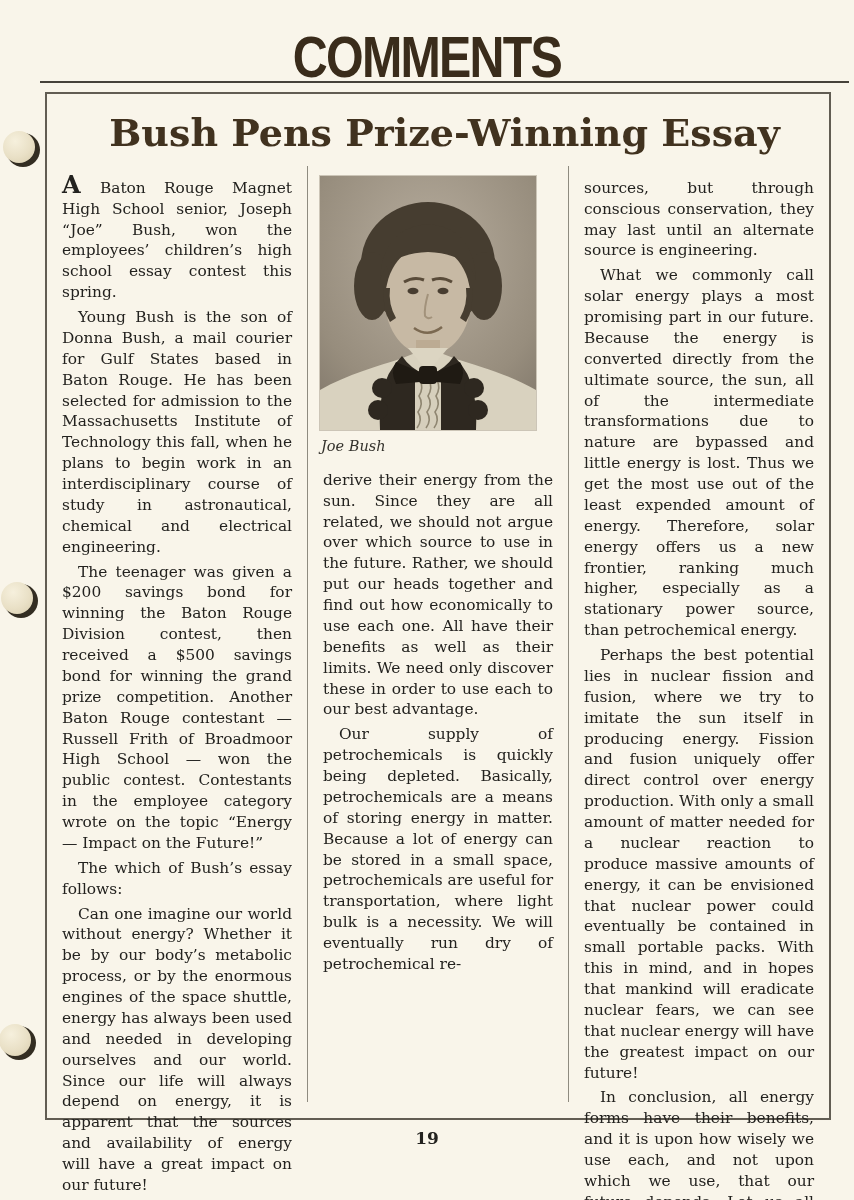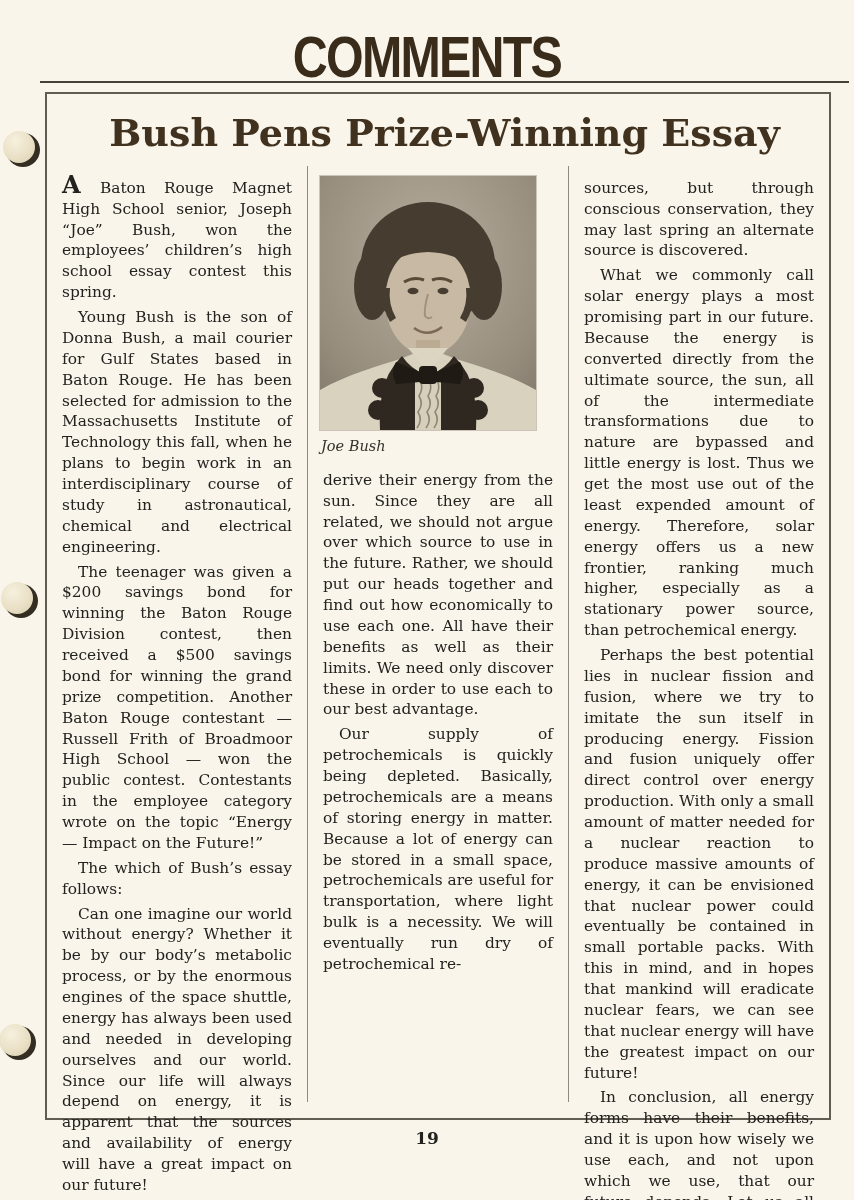--- a/index.html
+++ b/index.html
@@ -200,21 +200,21 @@
               <rect x="99" y="190" width="18" height="18" rx="4" fill="#1f1a13"></rect>
             </svg>
           </div>
           <figcaption>Joe Bush</figcaption>
         </figure>
         <p>derive their energy from the sun. Since they are all related, we should not argue over which source to use in the future. Rather, we should put our heads together and find out how economically to use each one. All have their benefits as well as their limits. We need only discover these in order to use each to our best advantage.</p>
         <p class="ind">Our supply of petrochemicals is quickly being depleted. Basically, petrochemicals are a means of storing energy in matter. Because a lot of energy can be stored in a small space, petrochemicals are useful for transportation, where light bulk is a necessity. We will eventually run dry of petrochemical re-</p>
       </div>
 
       <div class="col">
-        <p>sources, but through conscious conservation, they may last spring an alternate source is discovered.</p>
+        <p>sources, but through conscious conservation, they may last until an alternate source is engineering.</p>
         <p class="ind">What we commonly call solar energy plays a most promising part in our future. Because the energy is converted directly from the ultimate source, the sun, all of the intermediate transformations due to nature are bypassed and little energy is lost. Thus we get the most use out of the least expended amount of energy. Therefore, solar energy offers us a new frontier, ranking much higher, especially as a stationary power source, than petrochemical energy.</p>
         <p class="ind">Perhaps the best potential lies in nuclear fission and fusion, where we try to imitate the sun itself in producing energy. Fission and fusion uniquely offer direct control over energy production. With only a small amount of matter needed for a nuclear reaction to produce massive amounts of energy, it can be envisioned that nuclear power could eventually be contained in small portable packs. With this in mind, and in hopes that mankind will eradicate nuclear fears, we can see that nuclear energy will have the greatest impact on our future!</p>
         <p class="ind">In conclusion, all energy forms have their benefits, and it is upon how wisely we use each, and not upon which we use, that our future depends. Let us all apply our own energies in properly developing the energies of our world.</p>
       </div>
 
     </div>
   </section>
 
   <div class="page-number">19</div>
 

